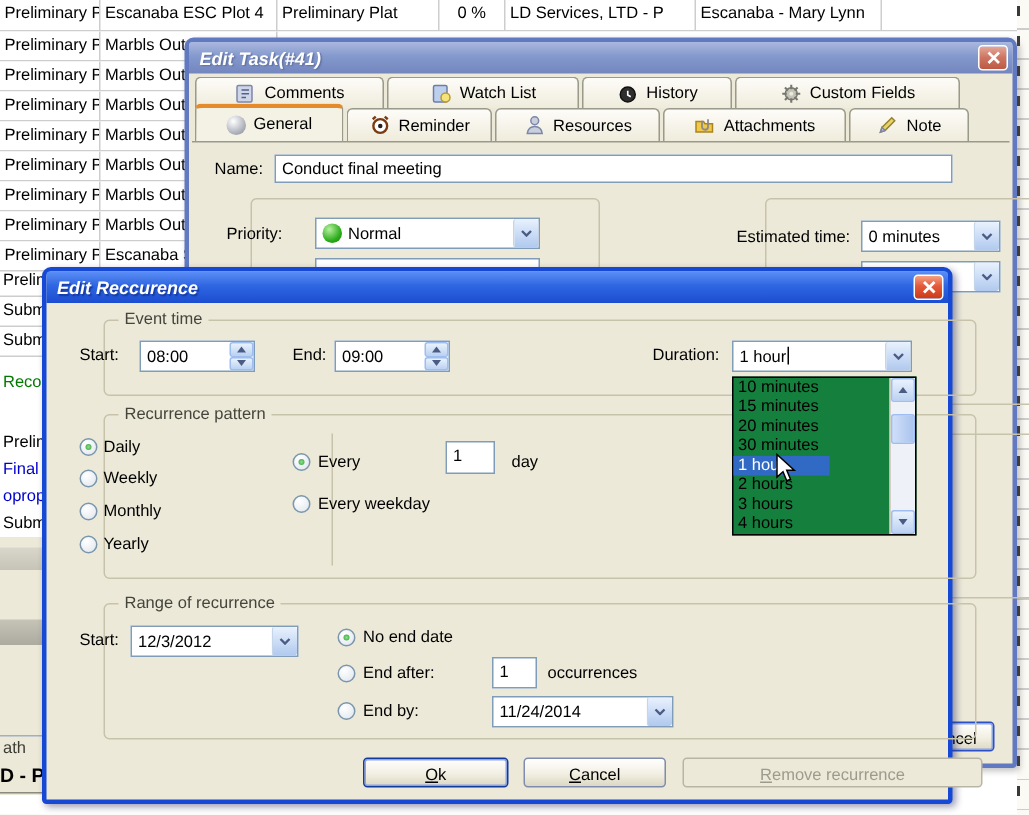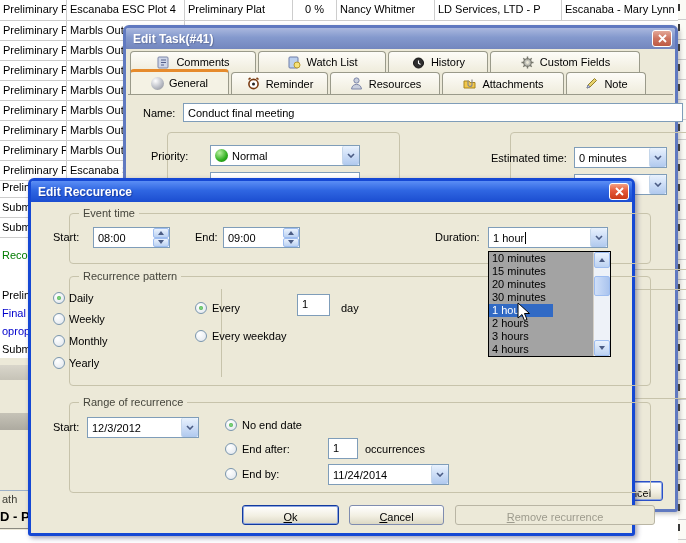--- a/index.html
+++ b/index.html
@@ -24,21 +24,21 @@
   .footer-white { position:absolute; left:0; top:530px; width:28px; height:13px; background:#fff; }
   .right-strip { position:absolute; left:678px; top:0; width:8px; height:543px; background:#fbfaf5;
      background-image:repeating-linear-gradient(180deg, transparent 0 19px, #cdcdcd 19px 20px); }
   .right-strip::before { content:""; position:absolute; left:0; top:4px; bottom:0; width:2px;
      background:repeating-linear-gradient(180deg,#3a3a3a 0 7px, transparent 7px 20px); }
 
   
   .dlg { position:absolute; border:3px solid; border-radius:6px 6px 3px 3px; }
   .dlg-task { left:123px; top:25px; width:555px; height:487px; border-color:#6079c0; background:#ece9d8; z-index:10; box-shadow:2px 2px 4px rgba(80,80,80,.35); }
   .dlg-rec  { left:28px; top:178px; width:607px; height:358px; border-color:#1548d4; background:#ece9d8; z-index:20; box-shadow:2px 2px 5px rgba(40,40,90,.45); }
-  .tbar { height:21px; display:flex; align-items:center; padding:0 3px 0 7px; color:#fff; font-weight:bold; font-size:12px; border-radius:2px 2px 0 0; }
+  .tbar { height:21px; display:flex; align-items:center; padding:0 3px 0 7px; color:#fff; font-weight:bold; font-size:12px; border-radius:2px 2px 0 0;font-style:italic; }
   .dlg-task .tbar { background:linear-gradient(180deg,#aab8de 0%,#8499cd 45%,#7386be 100%); text-shadow:1px 1px 1px #62719e; }
   .dlg-rec  .tbar { background:linear-gradient(180deg,#5b8ef5 0%,#2f66e2 45%,#1b4dd0 100%); text-shadow:1px 1px 1px #1538a0; }
   .xbtn { margin-left:auto; width:20px; height:17px; border:1px solid #fff; border-radius:3px; display:flex; align-items:center; justify-content:center; }
   .dlg-task .xbtn { background:linear-gradient(180deg,#e4a898,#cd7460 50%,#bd5a44); }
   .dlg-rec  .xbtn { background:linear-gradient(180deg,#f4a183,#e4593a 45%,#cc3a17); }
 
   
   .tabs { position:absolute; display:flex; gap:2px; left:4px; }
   .tabs-r1 { top:23px; }
   .tabs-r2 { top:44px; }
@@ -70,21 +70,21 @@
   .radio.checked .dot { display:block; position:absolute; left:3px; top:3px; width:4px; height:4px; border-radius:50%;
            background:radial-gradient(#8fe08f,#2f9e2f); }
 
   .btn { position:absolute; height:20px; border:1px solid #7f8cb0; border-radius:3px; text-align:center; padding-top:3px;
          background:linear-gradient(180deg,#ffffff,#f2efe2 55%,#dcd8c4); font-size:11px; }
   .btn.default { border:1px solid #123a9e; box-shadow:inset 0 0 0 1px #8ca4e0; }
   .btn.disabled { border:1px solid #b9b5a4; color:#9d9b8d; background:#ece9d8; box-shadow:none; }
   .u { text-decoration:underline; }
 
   
-  .popup { position:absolute; background:#a3a3a3; border:1px solid #000; display:flex; z-index:8;gap:40px; }
+  .popup { position:absolute; background:#15803d; border:1px solid #000; display:flex; z-index:8;gap:40px; }
   .optlist { flex:1; }
   .opt { height:13px; line-height:13px; padding-left:3px; white-space:nowrap; overflow:hidden; }
   .opt.sel { background:#316ac5; color:#fff; }
   .sbar { width:17px; background:#eef2f8; display:flex; flex-direction:column; border-left:1px solid #d4d0c8; }
   .sbtn { height:16px; border:1px solid #9ebdf0; border-radius:2px; background:linear-gradient(#eaf2fd,#bcd2f2); display:flex; align-items:center; justify-content:center; }
   .sthumb { height:20px; margin-top:8px; border:1px solid #9ebdf0; border-radius:2px; background:linear-gradient(90deg,#cfdff9,#aac4ee); }
   .sbtn.dn { margin-top:auto; }
 
   .icon16 { width:15px; height:15px; display:inline-block; }
   .sphere { width:13px; height:13px; border-radius:50%; display:inline-block; }
@@ -96,21 +96,20 @@
 </head>
 <body>
 
 <div class="screen">
 
   <div class="bgrow" style="top:0; height:21px;">
     <div class="bgcell" style="width:67px">Preliminary Pl</div>
     <div class="bgcell" style="width:118px">Escanaba ESC Plot 4</div>
     <div class="bgcell" style="width:108px">Preliminary Plat</div>
     <div class="bgcell c-center" style="width:44px">0 %</div>
-    <div class="bgcell" style="width:98px">Nancy Whitmer</div>
     <div class="bgcell" style="width:127px">LD Services, LTD - P</div>
     <div class="bgcell" style="width:124px">Escanaba - Mary Lynn</div>
   </div>
 
   <div class="bgrow" style="top:21px">
       <div class="bgcell" style="width:67px">Preliminary Pl</div>
       <div class="bgcell" style="width:118px">Marbls Out</div>
     </div>
   <div class="bgrow" style="top:41px">
       <div class="bgcell" style="width:67px">Preliminary Pl</div>
@@ -232,21 +231,21 @@
         <span class="icon16"><svg width="15" height="15" viewBox="0 0 15 15">
               <path d="M3 12l1-3 6.5-6.5 2 2L6 11z" fill="#e8d26a" stroke="#94822e"></path>
               <path d="M3 12l3-1-2-2z" fill="#c9cfdd" stroke="#7d86a8"></path>
             </svg></span>
         <span>Note</span>
       </div>
     </div>
 
     <div class="pane">
       <div class="lbl" style="left:15px; top:12px">Name:</div>
-      <div class="field" style="left:55px; top:8px; width:500px; height:19px">Conduct final meeting</div>
+      <div class="field" style="left:55px; top:8px; width:452px; height:19px">Conduct final meeting</div>
 
       <div class="group" style="left:10px; top:37px; width:233px; height:140px"></div>
       <div class="lbl" style="left:23px; top:55px">Priority:</div>
       <div class="combo" style="left:82px; top:50px; width:150px; height:21px">
         <span class="sphere green" style="margin-left:4px"></span>
         <span class="cval">Normal</span>
         <span class="cbtn">
             <svg width="8" height="5" viewBox="0 0 8 5">
               <path d="M1 1l3 3 3-3" stroke="#4b5c84" stroke-width="1.6" fill="none"></path>
             </svg>

